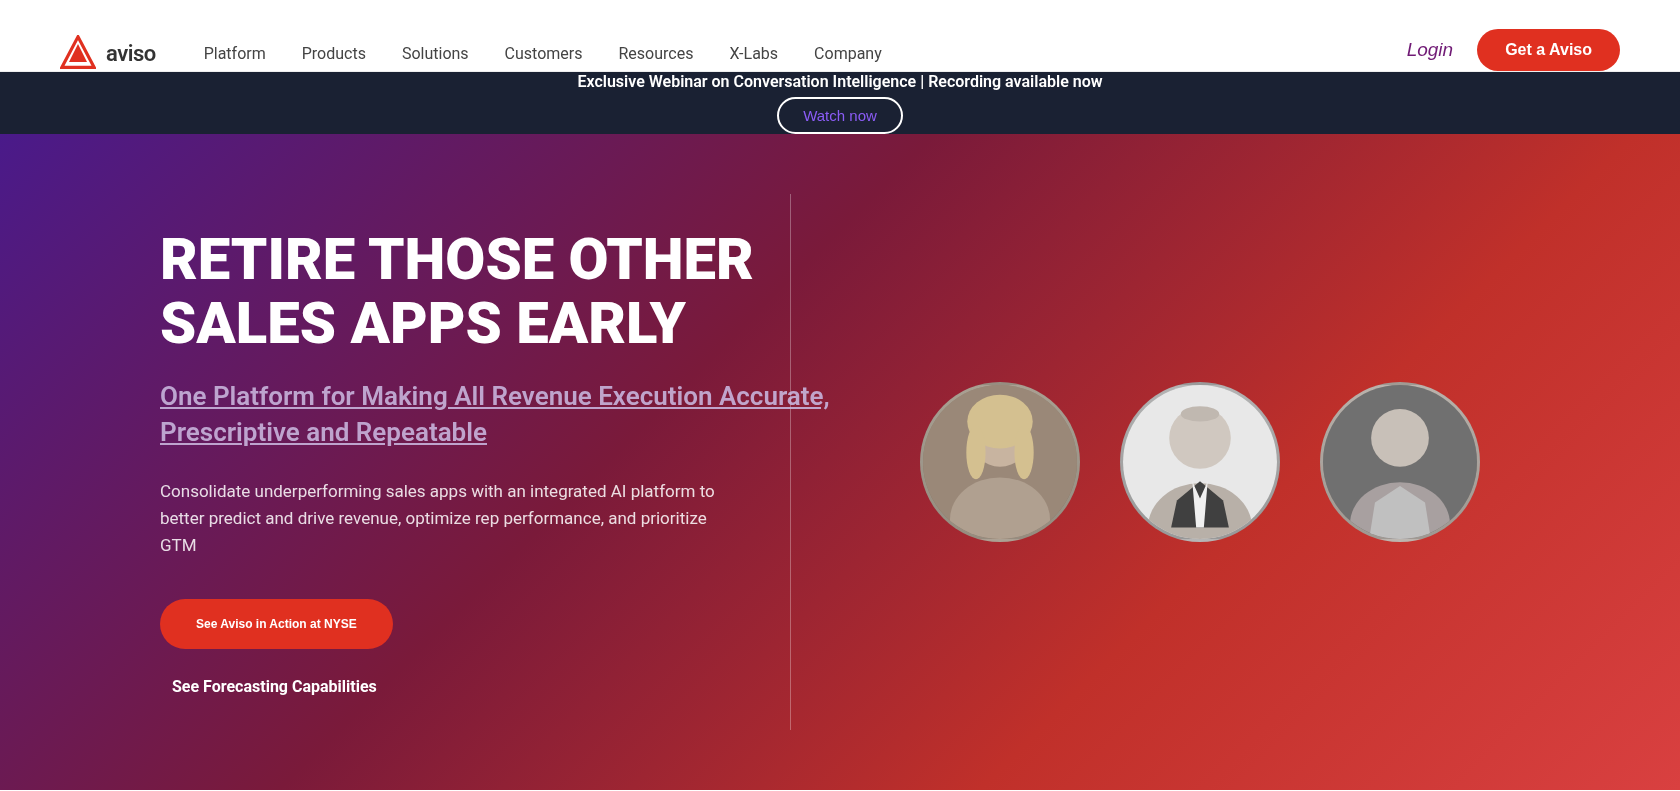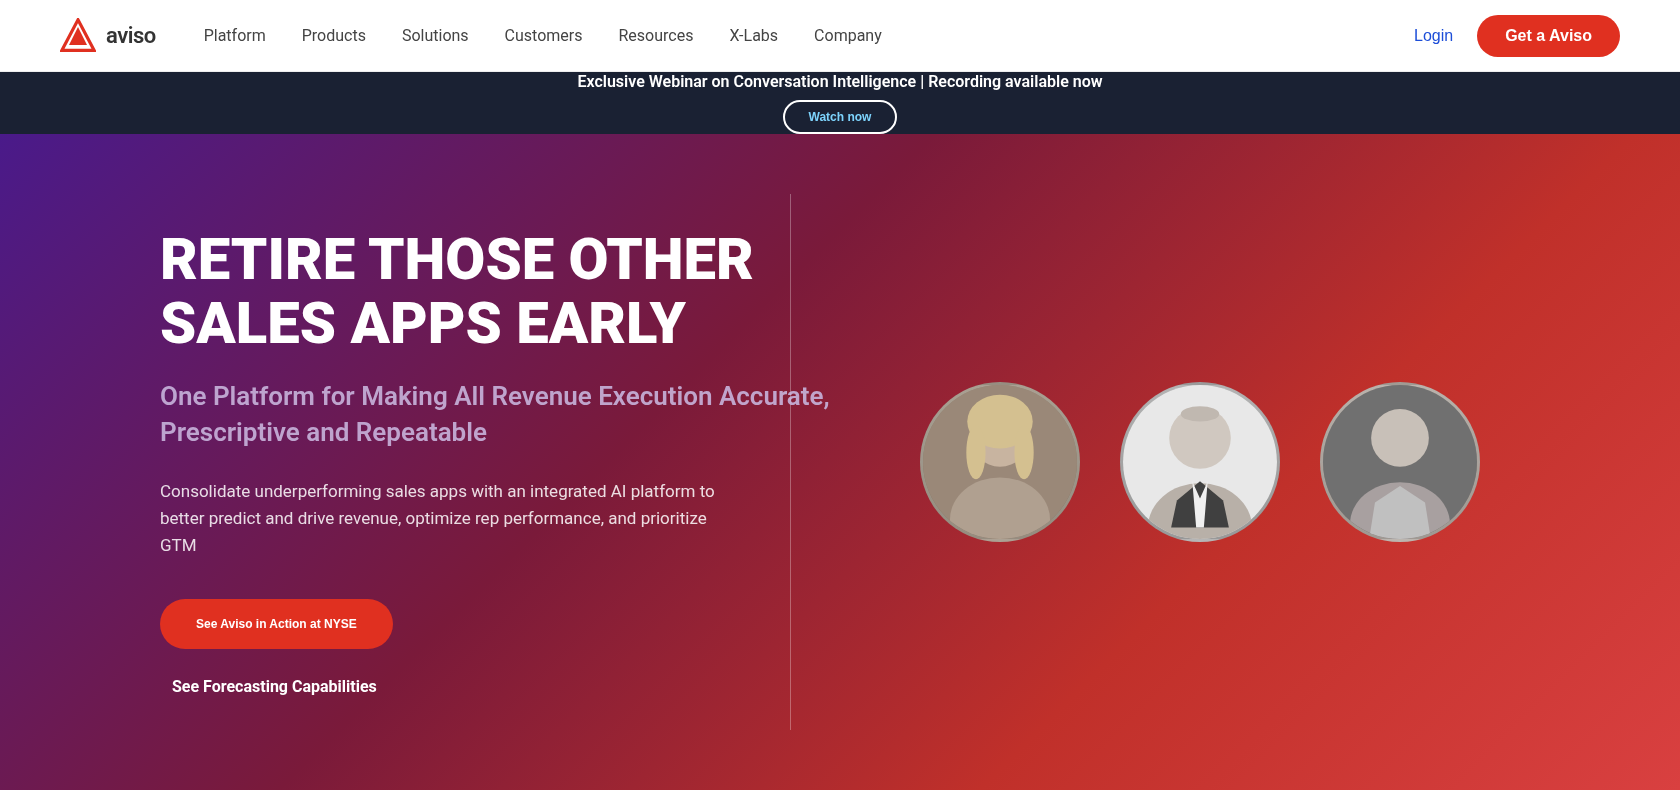--- a/index.html
+++ b/index.html
@@ -1,21 +1,21 @@
 <!DOCTYPE html>
 <html><head>
   <meta charset="utf-8">
   <style>
     * { margin: 0; padding: 0; box-sizing: border-box; }
     body { font-family: -apple-system, BlinkMacSystemFont, 'Segoe UI', Roboto, sans-serif; width: 1680px; overflow-x: hidden; }
 
     
     .navbar {
       display: flex;
-      align-items: center;
+      align-items: flex-end;
       justify-content: space-between;
       padding: 0 60px;
       height: 72px;
       background: #fff;
       border-bottom: 1px solid #eee;
     }
     .navbar-left {
       display: flex;
       align-items: center;
       gap: 48px;
@@ -47,26 +47,27 @@
       color: #444;
       font-size: 16px;
       font-weight: 400;
     }
     .navbar-right {
       display: flex;
       align-items: center;
       gap: 24px;
     }
     .login-btn {
-      font-size: 16px;
-      color: #1d4ed8;
+      font-size: 19px;
+      color: #701a75;
       font-weight: 500;
       background: none;
       border: none;
       cursor: pointer;
+      font-style: italic;
     }
     .demo-btn {
       background: #e03020;
       color: #fff;
       border: none;
       border-radius: 30px;
       padding: 12px 28px;
       font-size: 16px;
       font-weight: 600;
       cursor: pointer;
@@ -82,26 +83,26 @@
       height: 62px;
       flex-direction: column;
     }
     .banner-text {
       color: #fff;
       font-size: 16px;
       font-weight: 600;
     }
     .watch-now-btn {
       background: transparent;
-      color: #7dd3fc;
+      color: #8b5cf6;
       border: 2px solid #fff;
       border-radius: 30px;
       padding: 8px 24px;
-      font-size: 12px;
-      font-weight: 700;
+      font-size: 15px;
+      font-weight: 400;
       cursor: pointer;
     }
 
     
     .hero {
       min-height: 656px;
       background: linear-gradient(135deg, #4a1a8a 0%, #7a1a3a 40%, #c0302a 70%, #d94040 100%);
       display: flex;
       align-items: center;
       position: relative;
@@ -119,20 +120,21 @@
       line-height: 1.1;
       text-transform: uppercase;
       margin-bottom: 24px;
     }
     .hero-subheadline {
       font-size: 26px;
       font-weight: 600;
       color: rgba(200, 180, 220, 0.9);
       line-height: 1.35;
       margin-bottom: 28px;
+      text-decoration: underline;
     }
     .hero-description {
       font-size: 17px;
       color: rgba(255,255,255,0.85);
       line-height: 1.6;
       max-width: 560px;
       margin-bottom: 40px;
     }
     .hero-cta-primary {
       background: #e03020;

